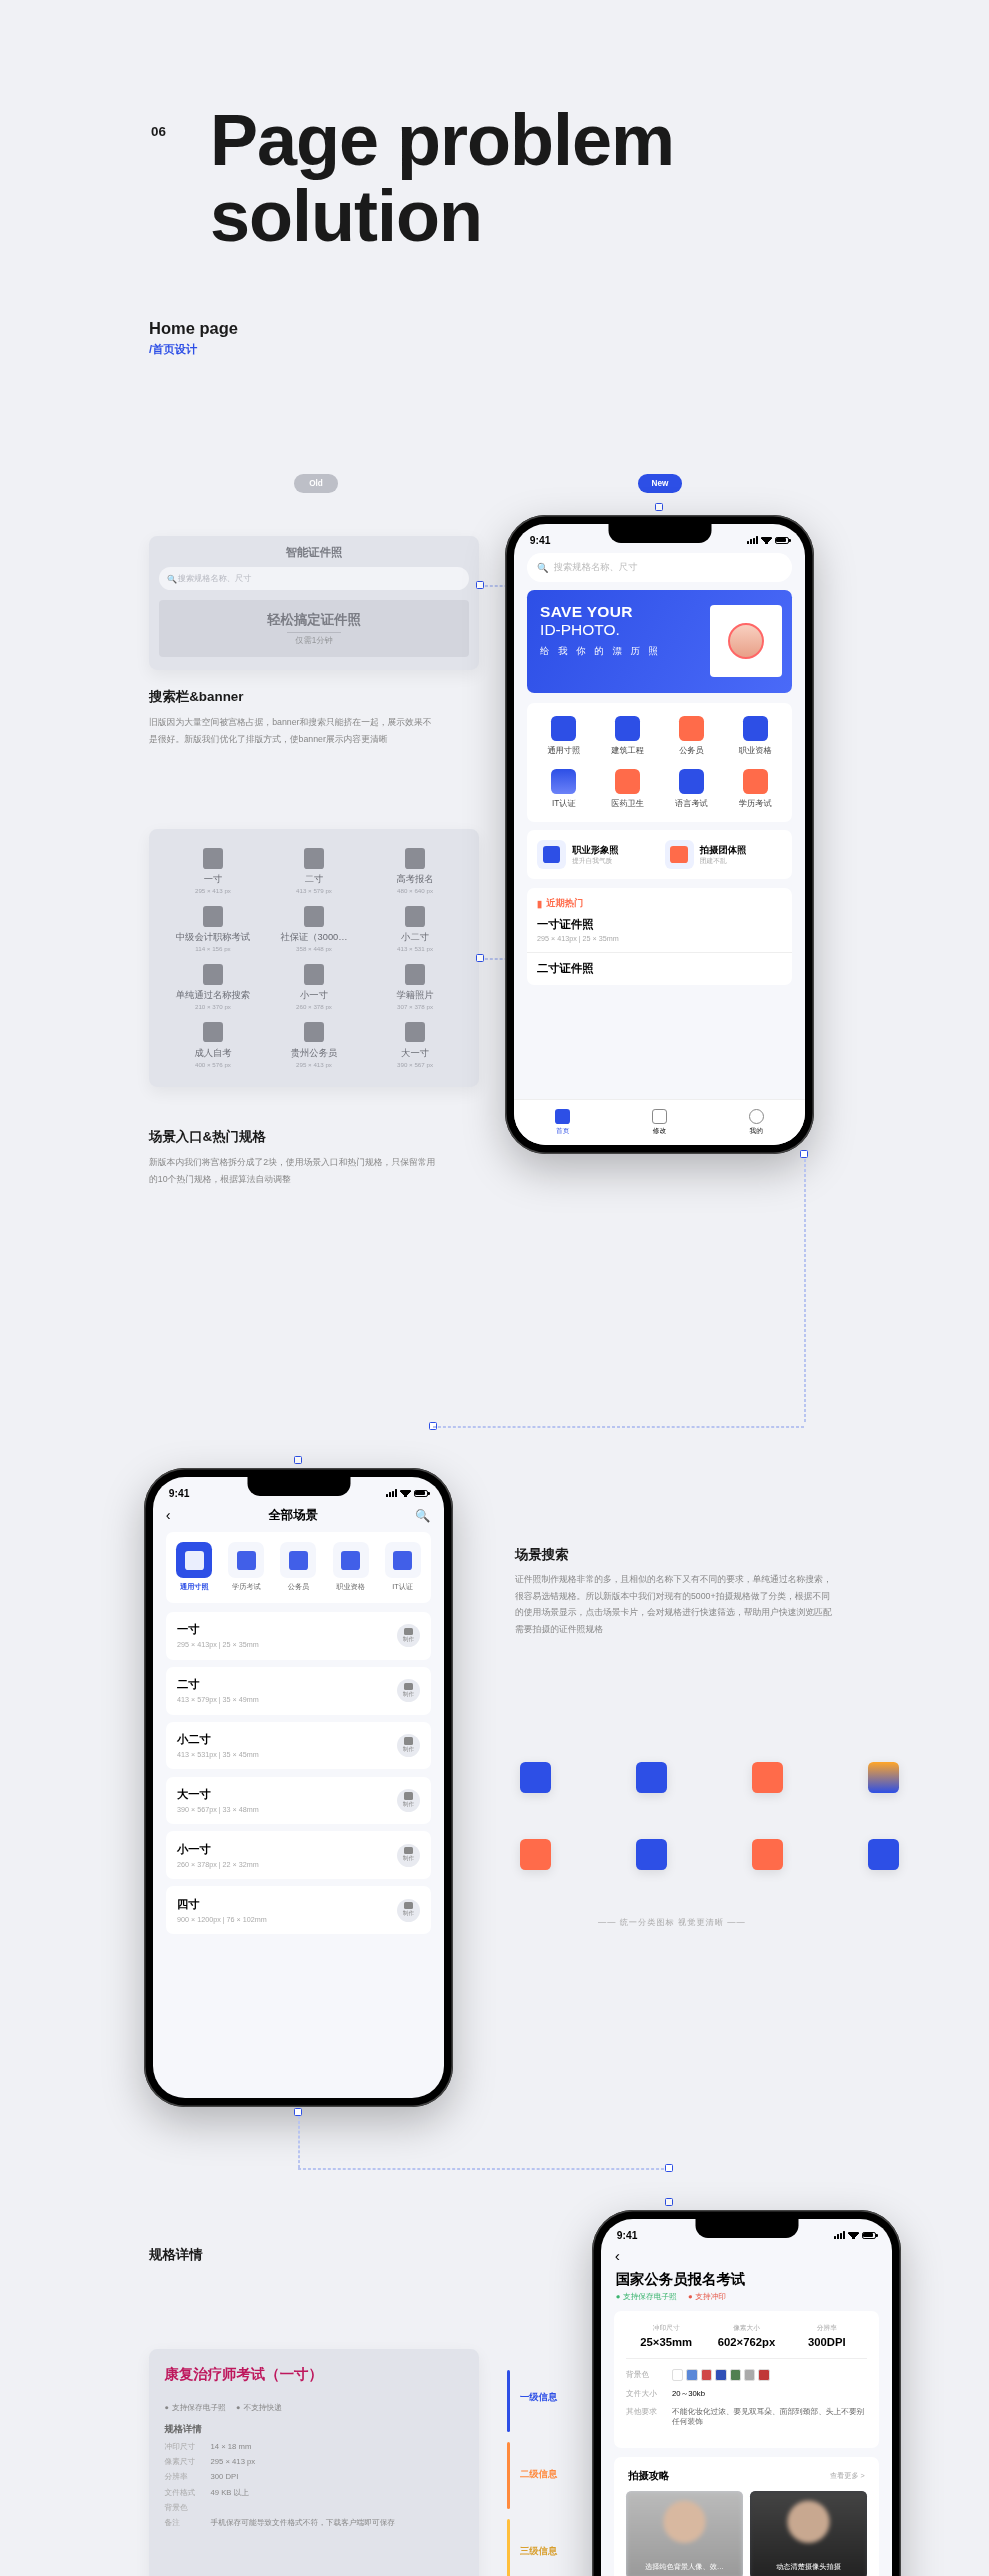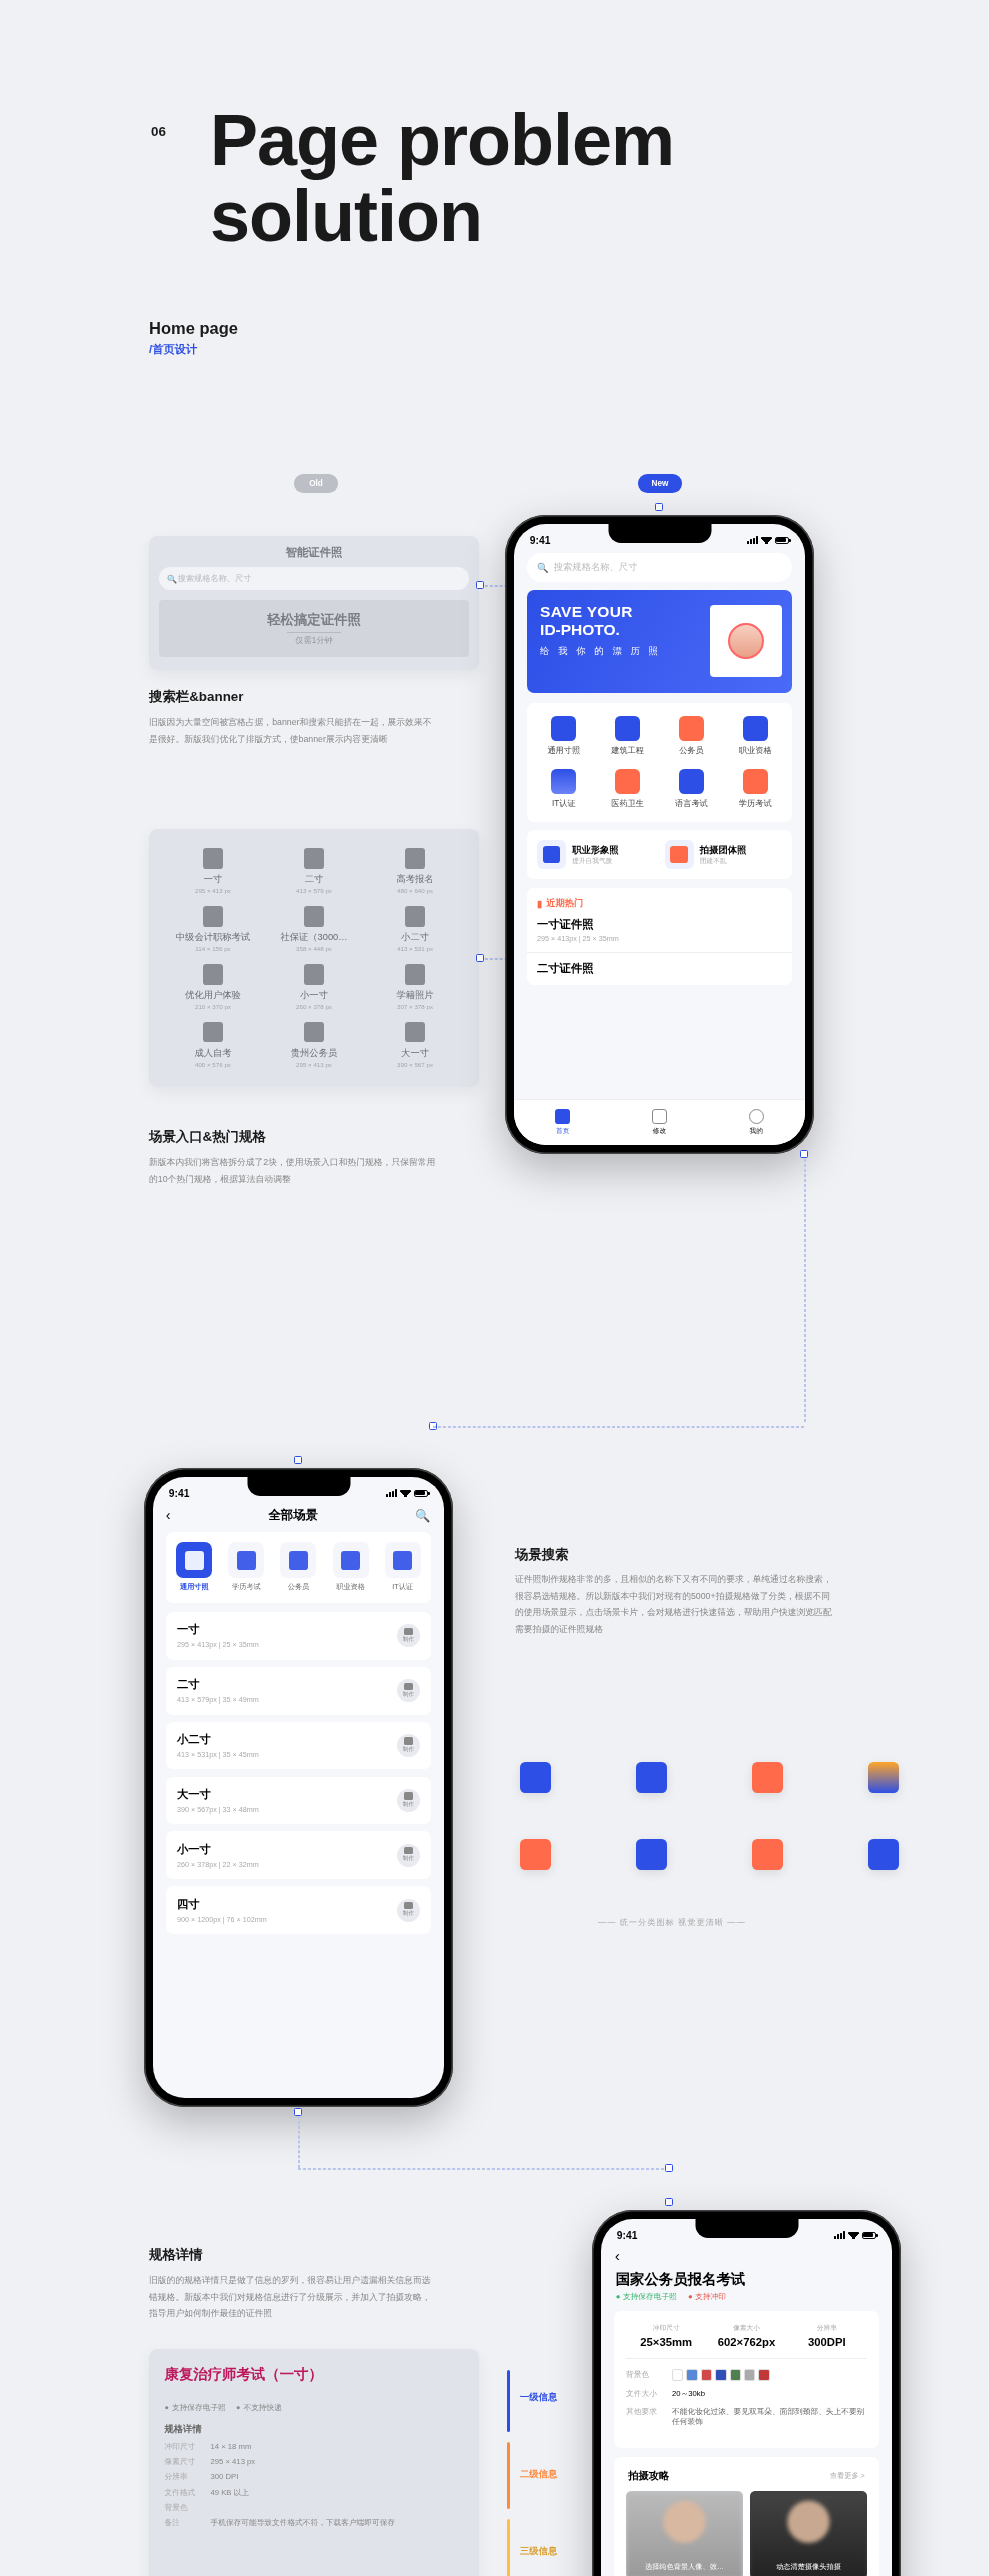--- a/index.html
+++ b/index.html
@@ -62,21 +62,21 @@
 .sig i:nth-child(1){height:3.1px}.sig i:nth-child(2){height:4.6px}.sig i:nth-child(3){height:6.2px}.sig i:nth-child(4){height:7.7px}
 .wifi{width:10.3px;height:7.2px;background:radial-gradient(circle at 50% 100%,#000 1.5px,transparent 1.5px),conic-gradient(from -45deg at 50% 100%,#000 0 90deg,transparent 0);border-radius:1px;}
 .batt{width:14.4px;height:7.2px;border:1px solid #000;border-radius:2.1px;position:relative;}
 .batt::after{content:"";position:absolute;right:-2.6px;top:1.5px;width:1.5px;height:2.6px;background:#000;border-radius:0 1px 1px 0;}
 .batt::before{content:"";position:absolute;left:0.5px;top:0.5px;bottom:0.5px;width:80%;background:#000;border-radius:1px;}
 
 
 .hs-search{margin:3.1px 12.4px 8.2px;height:29px;background:#fff;border-radius:14.4px;display:flex;align-items:center;padding:0 10.3px;color:#bbb;font-size:9.3px;gap:5.2px;}
 .hs-banner{margin:0 12.4px 10.3px;height:103px;background:linear-gradient(120deg,#2d4fe6,#4a6af8);border-radius:7.2px;padding:13.4px;color:#fff;position:relative;overflow:hidden;}
 .hs-banner .t1{font-size:15.5px;font-weight:800;letter-spacing:0.3px;}
-.hs-banner .t2{font-size:15.5px;font-weight:700;}
+.hs-banner .t2{font-size:15.5px;font-weight:400;}
 .hs-banner .t3{font-size:9.3px;margin-top:5.2px;letter-spacing:3.1px;}
 .hs-banner-img{position:absolute;right:10.3px;top:15.5px;width:72px;height:72px;background:#fff;border-radius:4.1px;display:flex;align-items:center;justify-content:center;}
 .avatar-circ{width:36px;height:36px;border-radius:50%;background:linear-gradient(#f8d0c0,#e8a088);border:2.1px solid #f66;}
 .hs-grid{margin:0 12.4px 8.2px;background:#fff;border-radius:7.2px;padding:12.4px 5.2px;display:grid;grid-template-columns:repeat(4,1fr);gap:13.4px 0;}
 .hs-cell{display:flex;flex-direction:column;align-items:center;gap:4.1px;}
 .hs-ico{width:25px;height:25px;border-radius:5.2px;position:relative;}
 .ico-a{background:#2d4fe6;}.ico-b{background:#ff6b4a;}.ico-d{background:linear-gradient(#2d4fe6,#6b82f8);}
 .hs-cell span{font-size:8.2px;color:#444;}
 .hs-feat{margin:0 12.4px 8.2px;background:#fff;border-radius:7.2px;padding:10.3px;display:flex;gap:10.3px;}
 .hs-feat-item{flex:1;display:flex;gap:6.2px;align-items:center;}
@@ -206,21 +206,21 @@
         <div class="og-n">社保证（3000…</div>
         <div class="og-s">358 × 448 px</div>
       </div>
       <div class="og-cell">
         <div class="og-ico"></div>
         <div class="og-n">小二寸</div>
         <div class="og-s">413 × 531 px</div>
       </div>
       <div class="og-cell">
         <div class="og-ico"></div>
-        <div class="og-n">优化用户体验</div>
+        <div class="og-n">单纯通过名称搜索</div>
         <div class="og-s">210 × 370 px</div>
       </div>
       <div class="og-cell">
         <div class="og-ico"></div>
         <div class="og-n">小一寸</div>
         <div class="og-s">260 × 378 px</div>
       </div>
       <div class="og-cell">
         <div class="og-ico"></div>
         <div class="og-n">学籍照片</div>
@@ -478,21 +478,20 @@
   </div>
   <div class="iconrow-caption" style="left:598px;top:1917px;">—— 统一分类图标 视觉更清晰 ——</div>
 
   <div class="anchor-dot" style="left:294px;top:2108px;"></div>
   <div class="conn" style="left:298px;top:2116px;width:0;height:52px;"></div>
   <div class="conn" style="left:298px;top:2168px;width:371px;height:0;"></div>
   <div class="anchor-dot" style="left:665px;top:2164px;"></div>
   <div class="anchor-dot" style="left:665px;top:2198px;"></div>
 
   <div class="sec-label" style="left:149px;top:2246px;font-size:13.4px;">规格详情</div>
-  <div class="sec-text" style="left:149px;top:2272px;width:289px;font-size:8.8px;">旧版的的规格详情只是做了信息的罗列，很容易让用户遗漏相关信息而选错规格。新版本中我们对规格信息进行了分级展示，并加入了拍摄攻略，指导用户如何制作最佳的证件照</div>
 
   <div class="old-panel old-detail">
     <h4>康复治疗师考试（一寸）</h4>
     <div class="chips">
       <span>支持保存电子照</span>
       <span>不支持快递</span>
     </div>
     <div class="lbl">规格详情</div>
     <div id="odrows">
         <div class="od-row">

